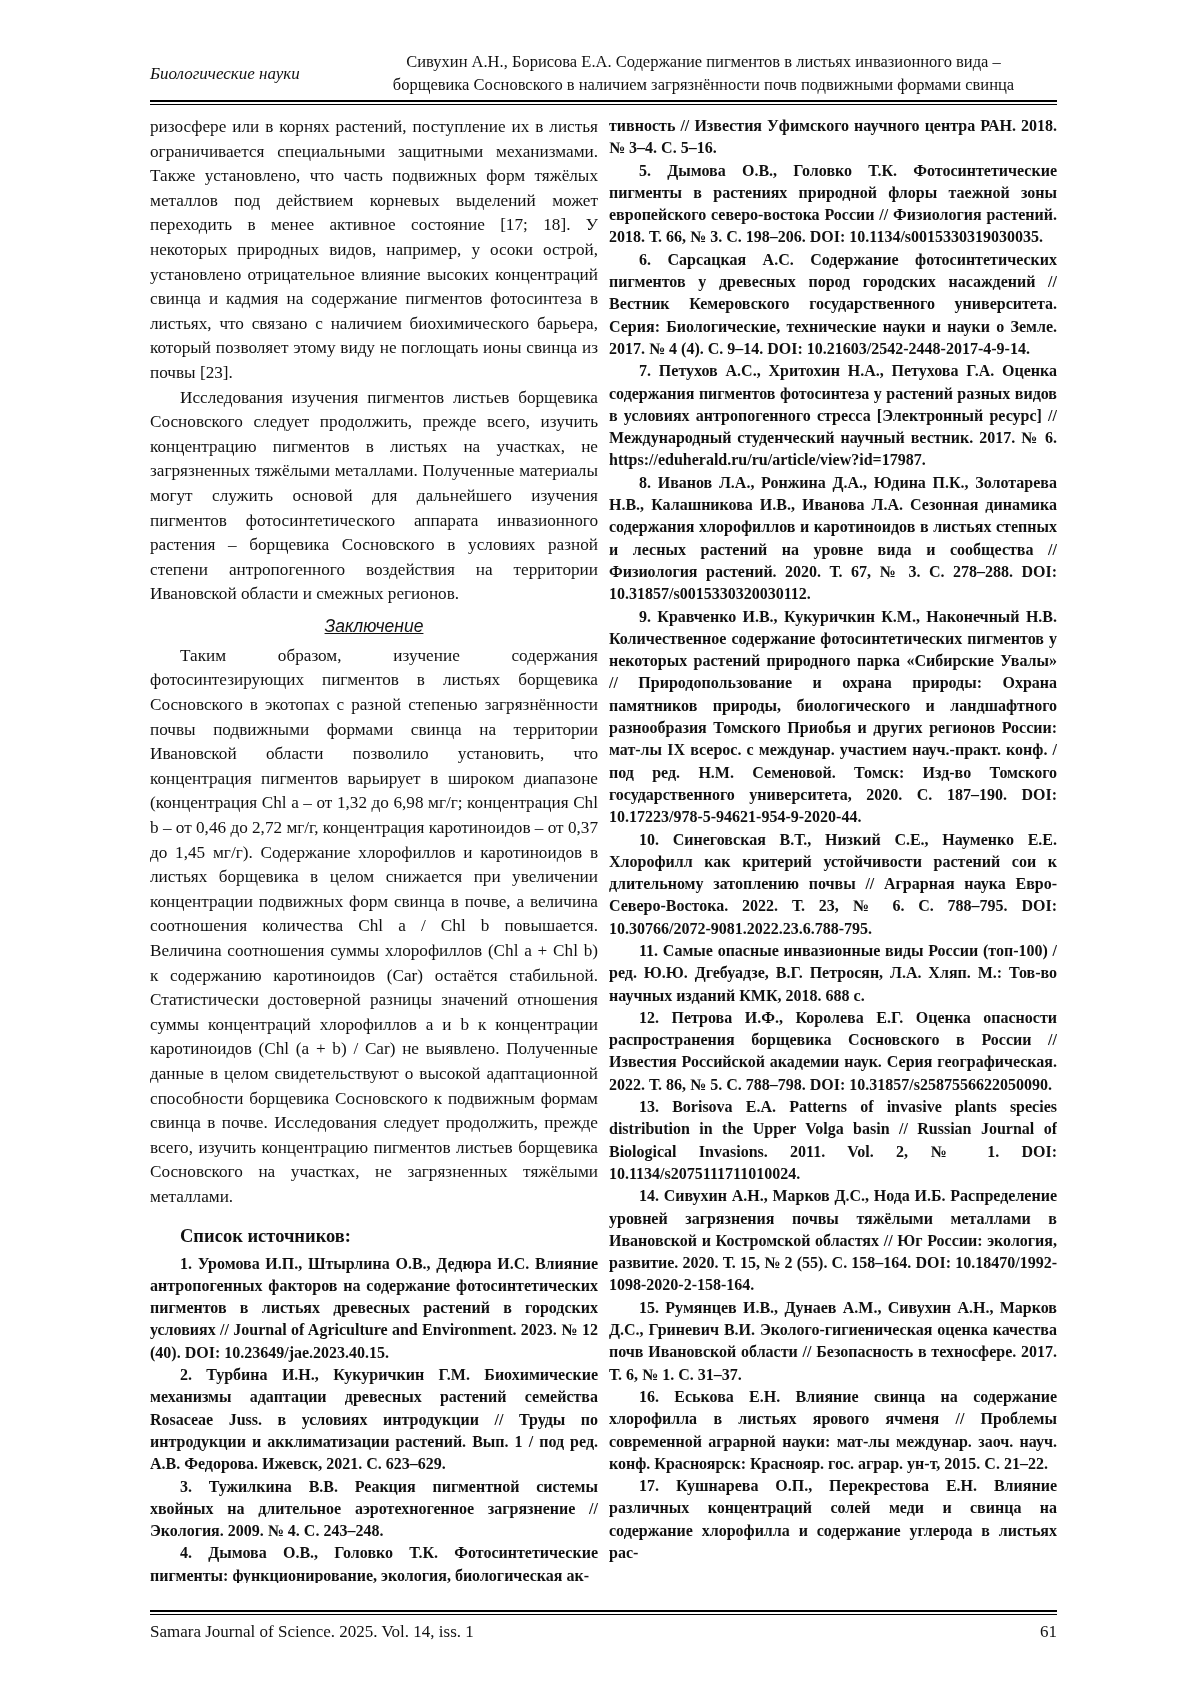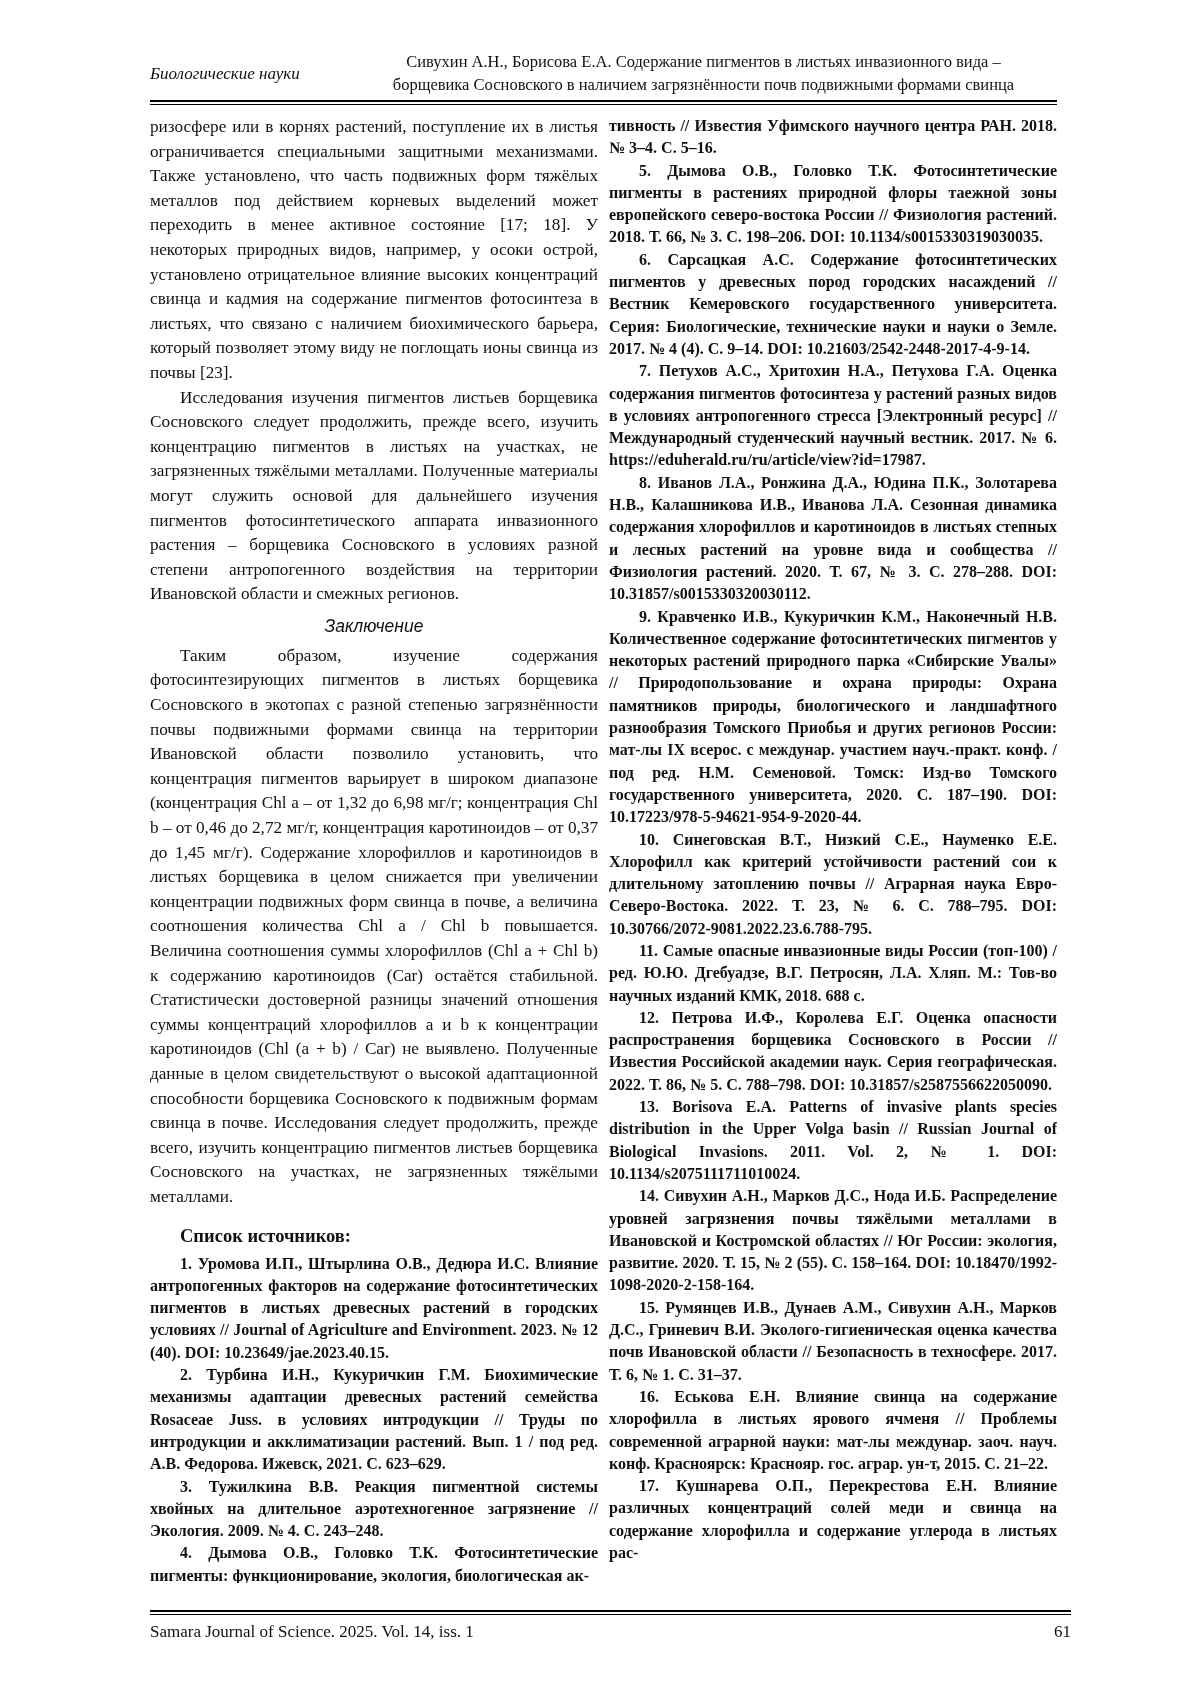--- a/index.html
+++ b/index.html
@@ -50,38 +50,39 @@
   }
   p.indent { text-indent: 30px; }
   p.noindent { text-indent: 0; }
   h2.conclusion {
     margin: 9px 0 7px;
     text-align: center;
     font-family: "Liberation Sans", sans-serif;
     font-style: italic;
     font-weight: normal;
     font-size: 17.5px;
+    text-decoration: underline;
   }
   h3.refhead {
     margin: 16px 0 6px;
     text-indent: 30px;
     font-size: 18.5px;
     font-weight: bold;
     text-align: left;
   }
   p.ref {
     margin: 0;
     font-size: 16px;
     line-height: 22.3px;
     text-align: justify;
     text-indent: 30px;
     font-weight: bold;
   }
   p.ref.noindent { text-indent: 0; }
-  .pagefoot { position: absolute; left: 150px; right: 129px; top: 1606px; }
+  .pagefoot { position: absolute; left: 150px; right: 143px; top: 1606px; }
   .footrow {
     display: flex;
     justify-content: space-between;
     font-size: 17px;
     padding-top: 7px;
   }
 </style>
 </head>
 <body>
 

